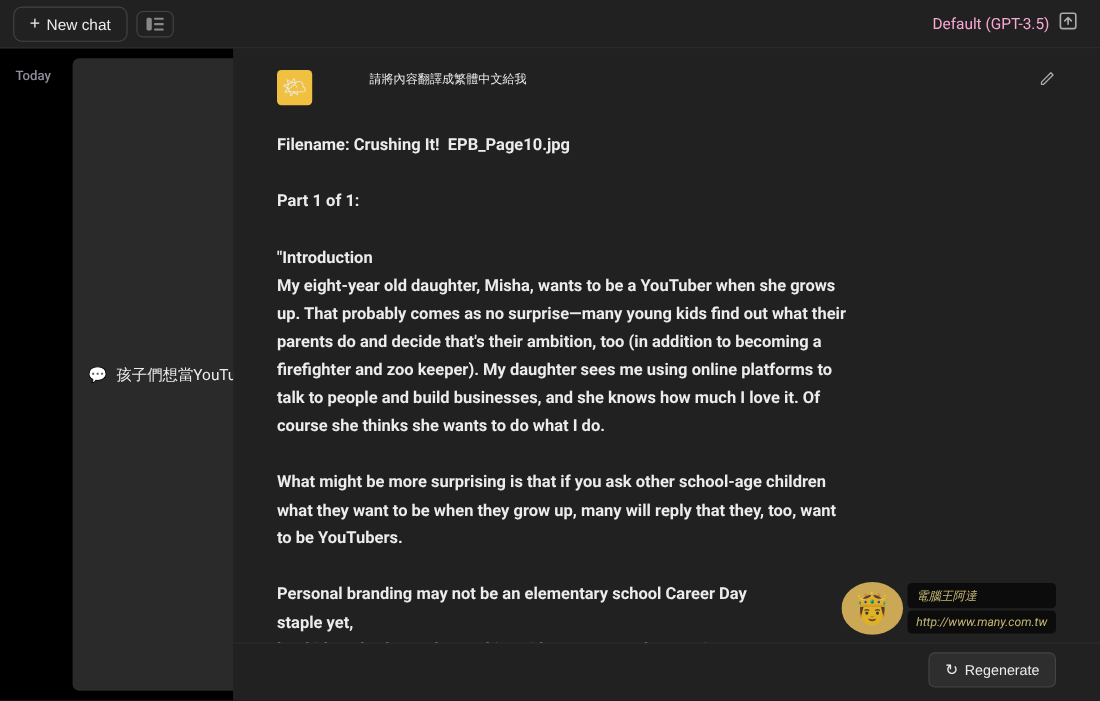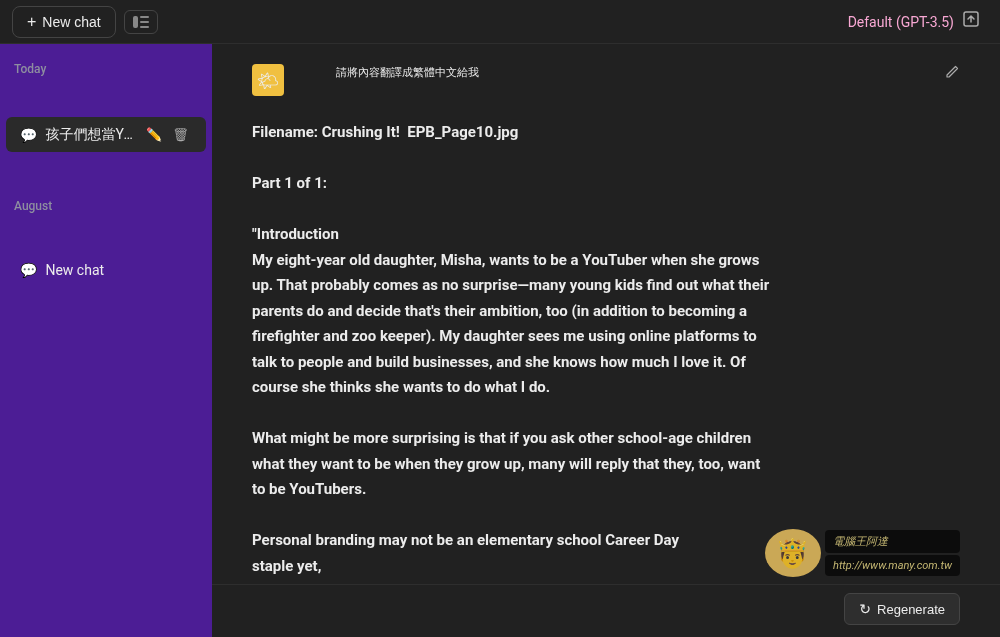--- a/index.html
+++ b/index.html
@@ -79,26 +79,24 @@
     
     .main-layout {
       display: flex;
       flex: 1;
       overflow: hidden;
     }
 
     
     .sidebar {
       width: 212px;
-      background: #4c1d95;
-      display: flex;
-      flex-direction: column;
+      background: #000000;
+      display: flex;
       padding: 8px 0;
       flex-shrink: 0;
-      gap: 36px;
     }
     .sidebar-section-label {
       font-size: 12px;
       color: #8e8ea0;
       padding: 10px 14px 4px;
       font-weight: 500;
     }
     .sidebar-item {
       display: flex;
       align-items: center;

